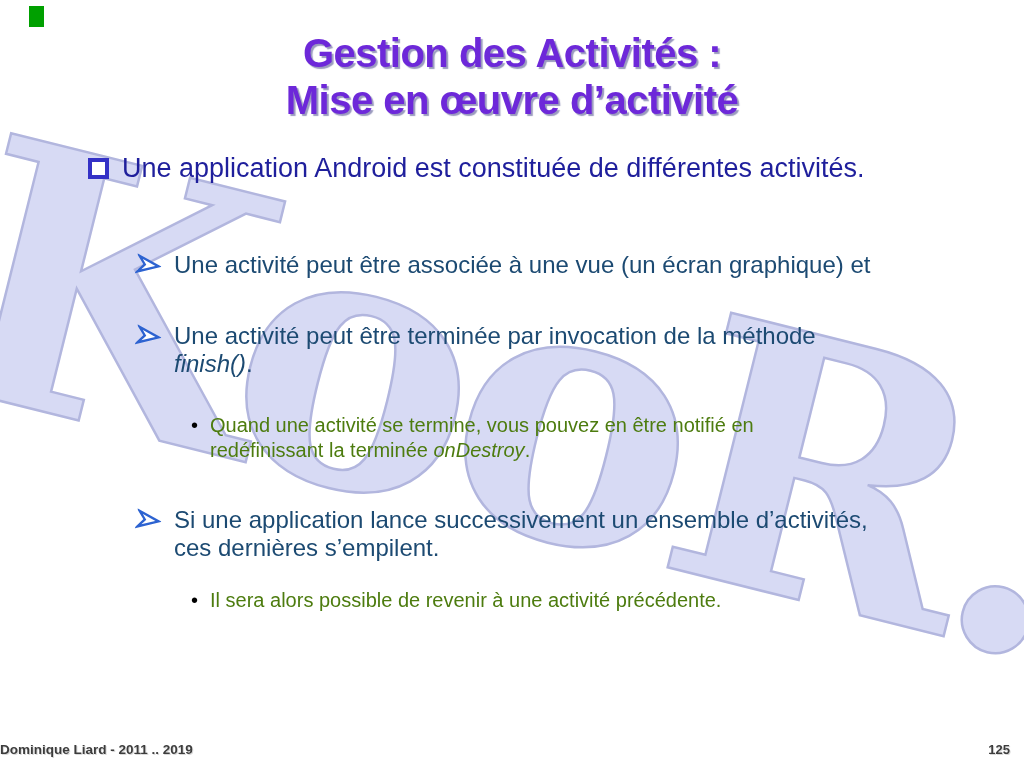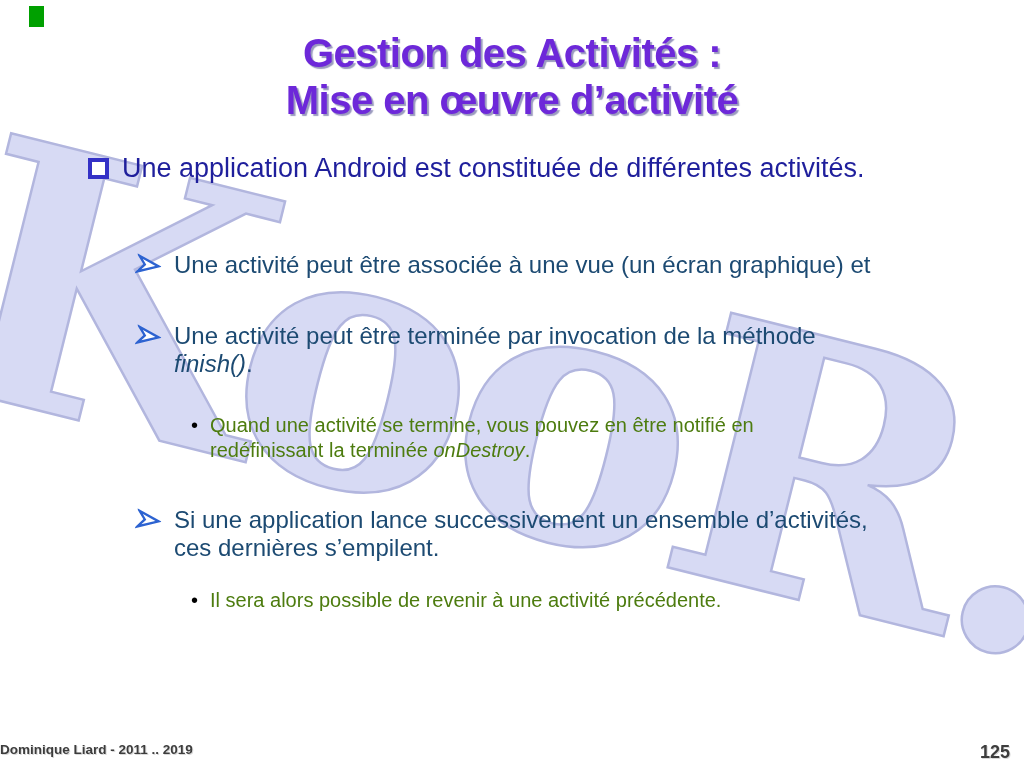--- a/index.html
+++ b/index.html
@@ -82,21 +82,21 @@
     font-weight:bold;
     font-size:13.5px;
     color:#3d3d3d;
     text-shadow:1px 1px 0 #d9d9d9;
     z-index:2;
   }
   .footer-page{
     position:absolute;
     top:742px;right:14px;
     font-weight:bold;
-    font-size:18px;
+    font-size:13px;
     color:#3d3d3d;
     text-shadow:1px 1px 0 #d9d9d9;
     z-index:2;
   }
 </style>
 </head>
 <body>
 
 <div class="slide">
 

